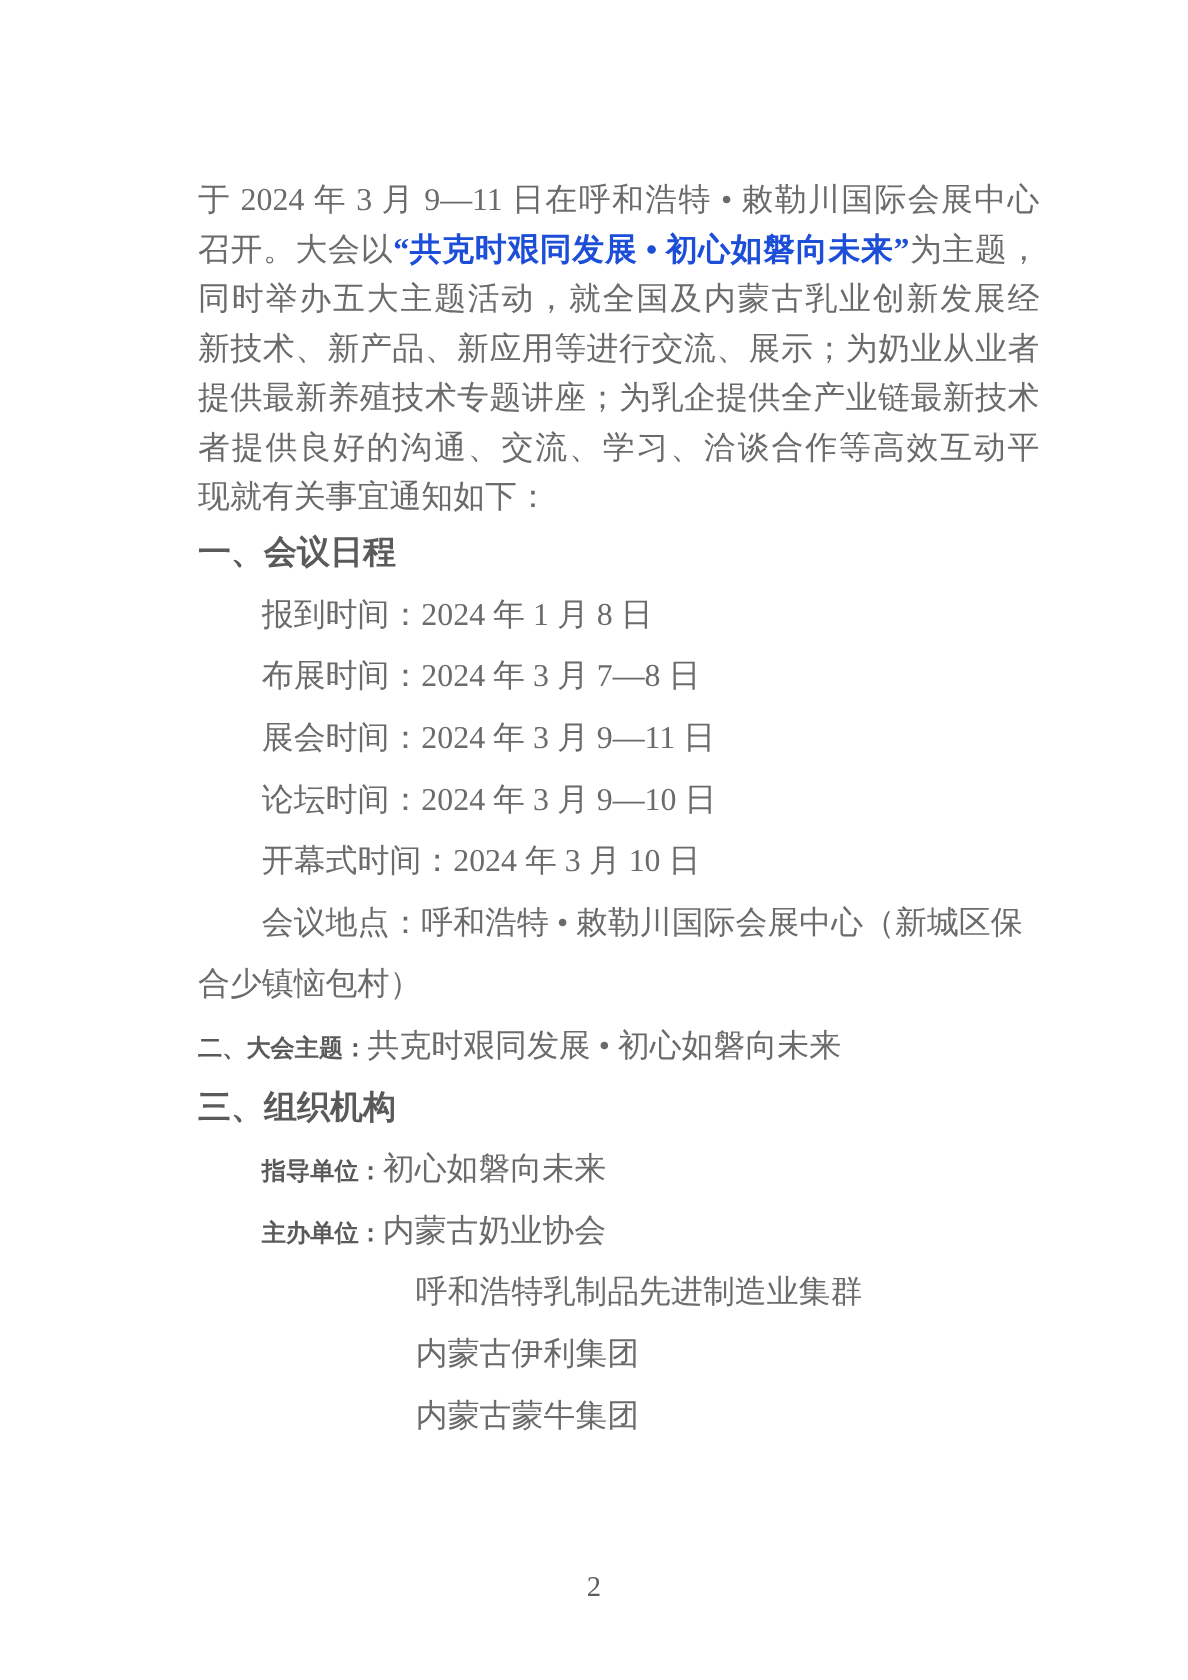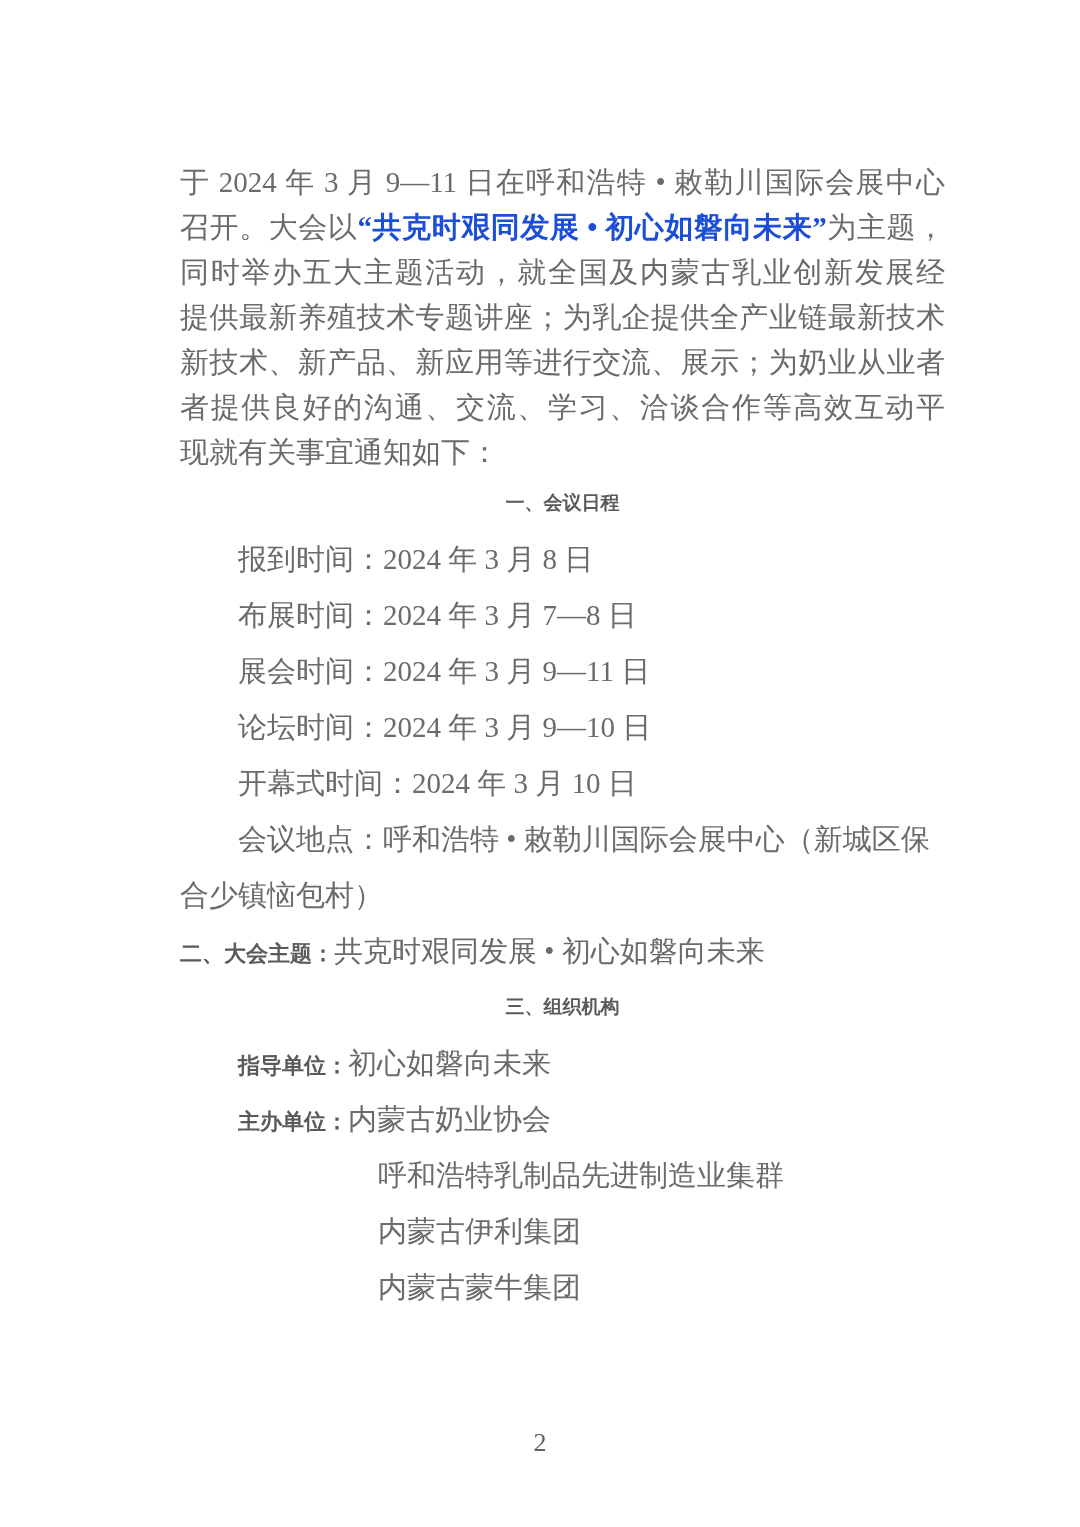--- a/index.html
+++ b/index.html
@@ -44,22 +44,21 @@
     height: 56px;
     white-space: nowrap;
     overflow: visible;
   }
   .indent { padding-left: 58px; }
   .hang   { padding-left: 198px; }
   .heading {
     font-weight: bold;
     font-family: "Liberation Sans", sans-serif;
     color: #5a5a5a;
-    font-size: 19px;
-    text-align: center;
+    font-size: 30px;
   }
   .heading-inline {
     font-weight: bold;
     font-family: "Liberation Sans", sans-serif;
     color: #5a5a5a;
     font-size: 22px;
   }
   .footer {
     position: absolute;
     left: 0;
@@ -73,29 +72,29 @@
 </head>
 <body>
 
 <div class="page">
   <div class="content">
 
     <div>
       <div class="iline just">于 2024 年 3 月 9—11 日在呼和浩特 • 敕勒川国际会展中心</div>
       <div class="iline just"><span>召开。大会以</span><span class="b">“共克时艰同发展 • 初心如磐向未来”</span><span>为主题，</span></div>
       <div class="iline just">同时举办五大主题活动，就全国及内蒙古乳业创新发展经验，</div>
+      <div class="iline just">新技术、新产品、新应用等进行交流、展示；为奶业从业者</div>
       <div class="iline just">提供最新养殖技术专题讲座；为乳企提供全产业链最新技术</div>
-      <div class="iline just">新技术、新产品、新应用等进行交流、展示；为奶业从业者</div>
       <div class="iline just">者提供良好的沟通、交流、学习、洽谈合作等高效互动平台。</div>
       <div class="iline">现就有关事宜通知如下：</div>
     </div>
 
     <div class="bline heading">一、会议日程</div>
     <div>
-        <div class="bline indent">报到时间：2024 年 3 月 8 日</div>
+        <div class="bline indent">报到时间：2024 年 1 月 8 日</div>
         <div class="bline indent">布展时间：2024 年 3 月 7—8 日</div>
         <div class="bline indent">展会时间：2024 年 3 月 9—11 日</div>
         <div class="bline indent">论坛时间：2024 年 3 月 9—10 日</div>
         <div class="bline indent">开幕式时间：2024 年 3 月 10 日</div>
       </div>
     <div class="bline indent">会议地点：呼和浩特 • 敕勒川国际会展中心（新城区保</div>
     <div class="bline">合少镇恼包村）</div>
 
     <div class="bline"><span class="heading-inline">二、大会主题：</span><span>共克时艰同发展 • 初心如磐向未来</span></div>
 

